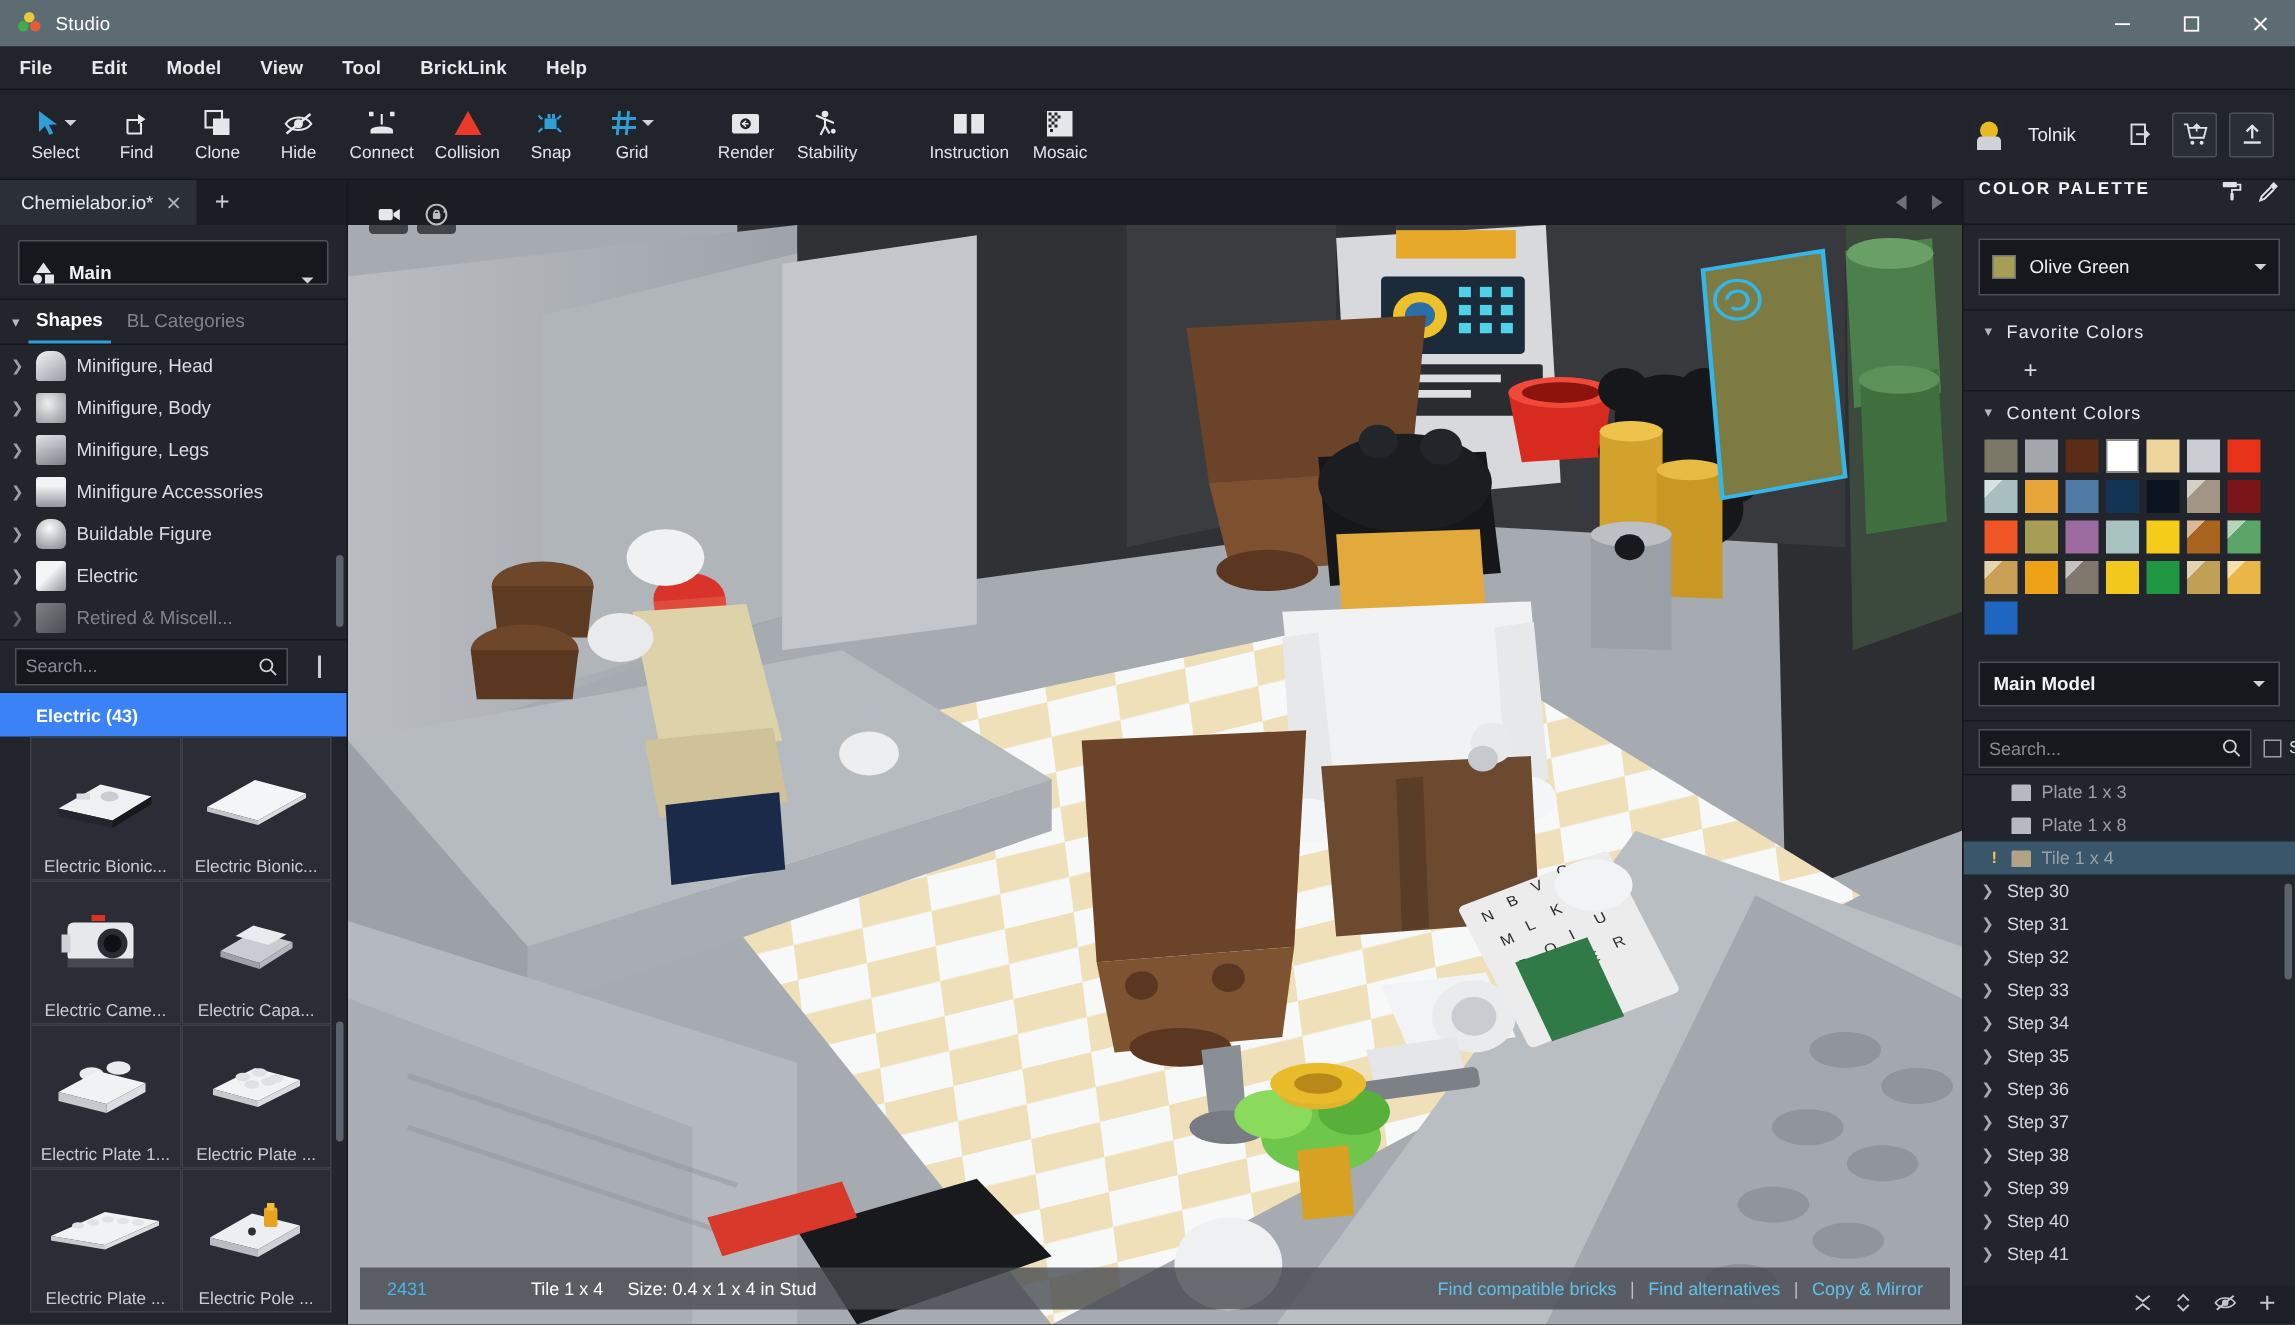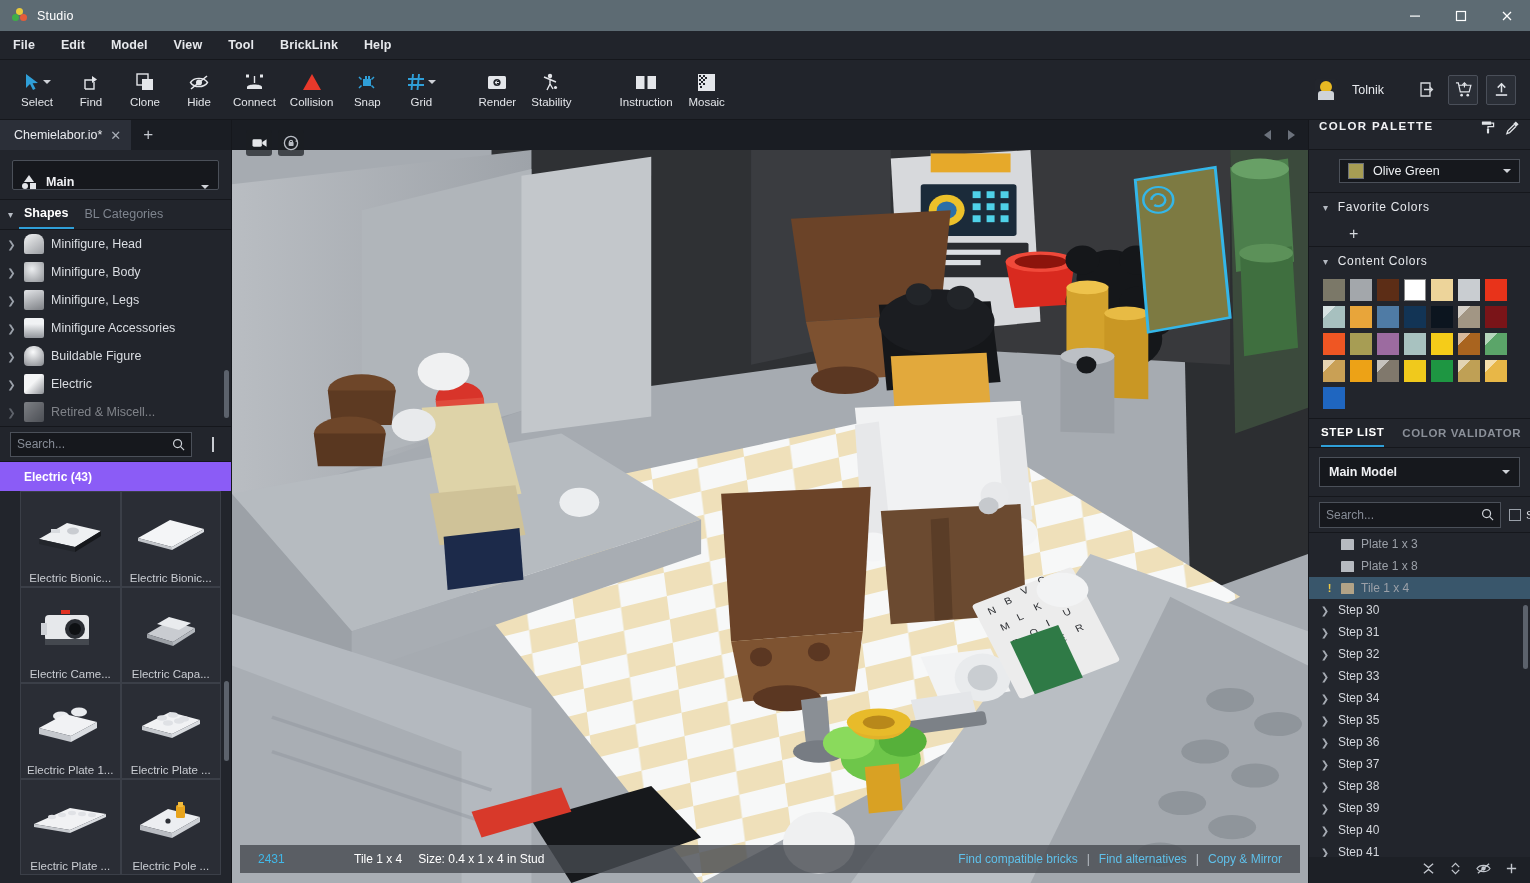--- a/index.html
+++ b/index.html
@@ -114,21 +114,21 @@
   .searchbox input {
     flex: 1; background: transparent; border: none; outline: none; color: #cfd3d9; font-size: 12px;
     font-family: "Liberation Sans", sans-serif;
   }
   .searchbox input::placeholder { color: #868c96; }
   .sw-white { width: 15px; height: 15px; background: #fff; }
   .sw-pat { width: 15px; height: 15px; background: repeating-linear-gradient(-45deg,#fff 0 2px,#3a3e46 2px 4px); border: 1px solid #c9ccd2; }
   .grid9 { width: 15px; height: 15px; display: grid; grid-template-columns: repeat(3,1fr); grid-template-rows: repeat(3,1fr); gap: 2px; }
   .grid9 i { background: #d3d6dc; }
 
-  .parts-head { font-size: 12px; font-weight: bold; color: #ffffff; padding: 8px 0 7px 24px; background: #8b5cf6; }
+  .parts-head { font-size: 12px; font-weight: bold; color: #ffffff; padding: 8px 0 7px 24px; background: #3b82f6; }
   .parts-grid { flex: 1; overflow: hidden; padding: 0 10px 0 20px; position: relative; }
   .pgrid { display: grid; grid-template-columns: 1fr 1fr; }
   .pcell { height: 96px; border: 1px solid #3b3f48; background: #2a2d35; display: flex; flex-direction: column; align-items: center; }
   .pcell .pimg { flex: 1; width: 100%; display: flex; align-items: center; justify-content: center; }
   .pcell .pname { font-size: 11.5px; color: #c9ccd2; padding-bottom: 2px; white-space: nowrap; overflow: hidden; max-width: 92px; text-overflow: ellipsis; }
   .pl-scroll { position: absolute; right: 2px; top: 190px; width: 5px; height: 80px; background: #5c626c; border-radius: 3px; }
 
   
   .viewport { flex: 1; position: relative; overflow: hidden; background: #9aa0a6; min-width: 0; }
   .vp-tabbar { height: 30px; background: #1a1d23; display: flex; align-items: center; justify-content: flex-end; padding-right: 6px; gap: 2px; }
@@ -149,21 +149,21 @@
   .sb-name { color: #ffffff; margin-right: 16px; }
   .sb-size { color: #ffffff; }
   .sb-links { margin-left: auto; display: flex; align-items: center; gap: 9px; color: #5fc0ea; }
   .sb-links span.sep { color: #b9bec6; }
 
   
   .rightpanel { width: 222px; flex: 0 0 222px; background: #22252c; display: flex; flex-direction: column; border-left: 1px solid #15171c; }
   .rp-head { height: 30px; display: flex; align-items: flex-start; padding: 0 10px; gap: 10px; border-bottom: 1px solid #15171c; }
   .rp-head .ttl { font-size: 11.5px; font-weight: bold; letter-spacing: 1.4px; color: #f2f3f6; flex: 1; }
   .colorsel-wrap { padding: 9px 10px; border-bottom: 1px solid #15171c; }
-  .colorsel { height: 24px; border: 1px solid #4b5059; background: #16181d; display: flex; align-items: center; padding: 0 8px; gap: 9px; margin-left: 20px; }
+  .colorsel { height: 38px; border: 1px solid #4b5059; background: #16181d; display: flex; align-items: center; padding: 0 8px; gap: 9px; }
   .colorsel .chip { width: 16px; height: 16px; border: 1px solid #6d7179; }
   .colorsel .cname { flex: 1; font-size: 12.5px; color: #eef0f3; }
 
   .section-head { height: 28px; display: flex; align-items: center; gap: 9px; padding-left: 14px; font-size: 12px; color: #e6e8ec; letter-spacing: .7px; }
   .section-head .chev { font-size: 10px; color: #b3b8c0; }
   .fav-add { height: 26px; display: flex; align-items: center; justify-content: flex-start; padding-left: 40px; color: #d6d9de; font-size: 16px; border-bottom: 1px solid #15171c; }
   .swgrid { display: grid; grid-template-columns: repeat(7, 22px); gap: 5px; padding: 4px 0 9px 14px; }
   .sw { width: 22px; height: 22px; }
 
   .rp-tabs { height: 30px; display: flex; align-items: center; border-top: 1px solid #15171c; border-bottom: 1px solid #15171c; padding-left: 12px; gap: 18px; }
@@ -913,24 +913,20 @@
           <div class="sw" style="background: linear-gradient(135deg, rgba(255, 255, 255, 0.55) 0px, rgba(255, 255, 255, 0.55) 28%, rgba(255, 255, 255, 0) 28%) rgb(201, 160, 85);"></div>
           <div class="sw" style="background: rgb(237, 162, 22);"></div>
           <div class="sw" style="background: linear-gradient(135deg, rgba(255, 255, 255, 0.55) 0px, rgba(255, 255, 255, 0.55) 28%, rgba(255, 255, 255, 0) 28%) rgb(128, 120, 108);"></div>
           <div class="sw" style="background: rgb(240, 201, 28);"></div>
           <div class="sw" style="background: rgb(30, 150, 66);"></div>
           <div class="sw" style="background: linear-gradient(135deg, rgba(255, 255, 255, 0.55) 0px, rgba(255, 255, 255, 0.55) 28%, rgba(255, 255, 255, 0) 28%) rgb(191, 160, 85);"></div>
           <div class="sw" style="background: linear-gradient(135deg, rgba(255, 255, 255, 0.55) 0px, rgba(255, 255, 255, 0.55) 28%, rgba(255, 255, 255, 0) 28%) rgb(232, 183, 71);"></div>
           <div class="sw" style="background: rgb(31, 102, 192);"></div>
         </div>
 
-      <div class="rp-tabs">
-        <div class="rtab active">STEP LIST</div>
-        <div class="rtab">COLOR VALIDATOR</div>
-      </div>
 
       <div class="modelsel-wrap">
         <div class="modelsel">
           <span class="ml">Main Model</span>
           <span class="caret-dn"></span>
         </div>
       </div>
 
       <div class="steprow-search">
         <div class="searchbox">

